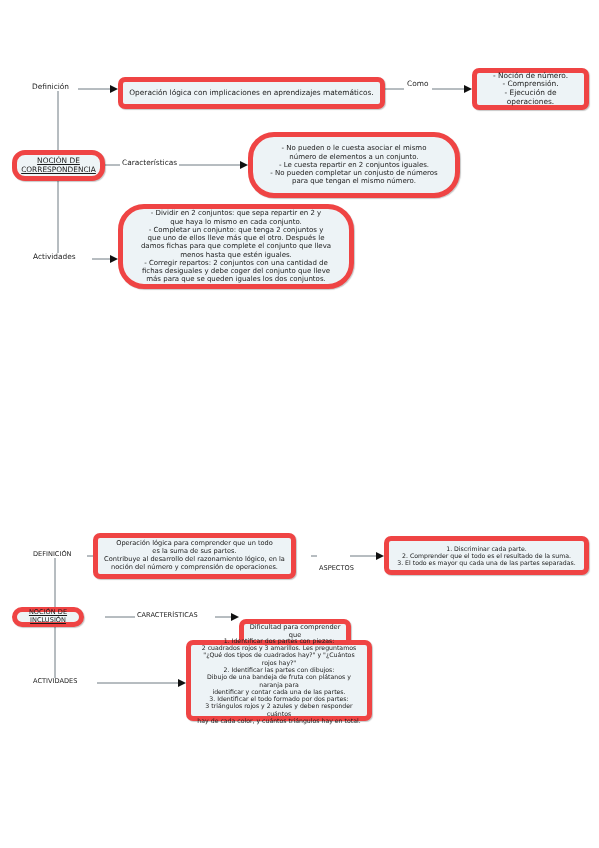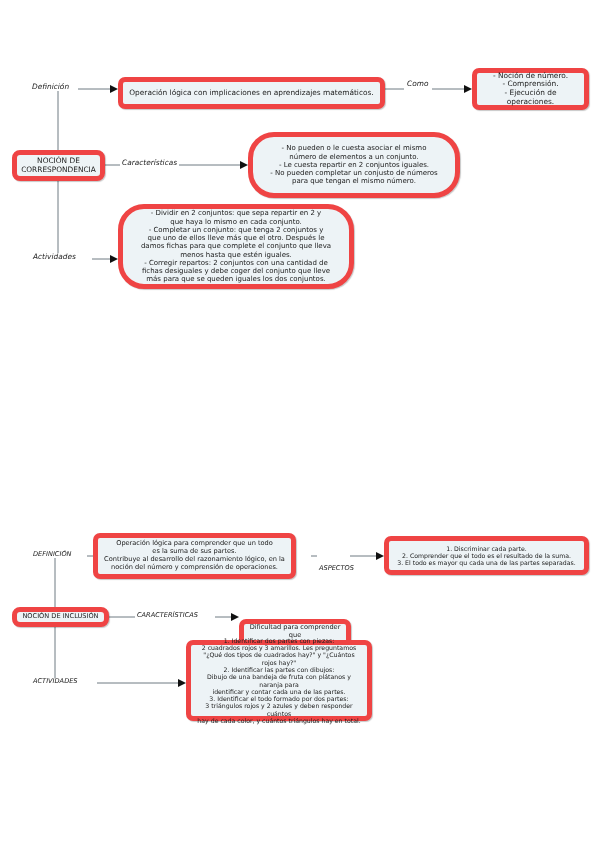--- a/index.html
+++ b/index.html
@@ -31,30 +31,30 @@
     align-items: center;
     justify-content: center;
     text-align: center;
     line-height: 1.18;
     padding: 2px 4px;
     box-shadow: 1px 1px 1px rgba(0,0,0,0.22);
     white-space: pre-line;
   }
   .node.root {
     background: #eef4f6;
-    border-radius: 8px;
+    border-radius: 13px;
+    text-decoration: underline;
   }
   .edge-label {
     position: absolute;
     background: #ffffff;
     text-align: center;
     line-height: 1.1;
     white-space: nowrap;
     padding: 0 2px;
-    font-style: italic;
   }
   .lbl-1 { font-size: 7.4px; }
   .lbl-2 { font-size: 6.6px; }
   .t74 { font-size: 7.4px; }
   .t70 { font-size: 7.0px; border-radius: 26px; }
   .t66 { font-size: 6.6px; }
   .t62 { font-size: 6.2px; }
   svg line, svg polyline, svg path {
     stroke: #6f7b82;
     stroke-width: 1;
@@ -135,21 +135,21 @@
 damos fichas para que complete el conjunto que lleva
 menos hasta que estén iguales.
 - Corregir repartos: 2 conjuntos con una cantidad de
 fichas desiguales y debe coger del conjunto que lleve
 más para que se queden iguales los dos conjuntos.</div>
 
 </div>
 
 <div>
 
-  <div class="node root t66" style="left:12px; top:607px; width:97px; height:20px;">NOCIÓN DE INCLUSIÓN</div>
+  <div class="node root t66" style="left:12px; top:607px; width:72px; height:20px;">NOCIÓN DE INCLUSIÓN</div>
 
   <div class="edge-label lbl-2" style="left:31px; top:551px;">DEFINICIÓN</div>
 
   <div class="node t66" style="left:93px; top:533px; width:203px; height:46px;">Operación lógica para comprender que un todo
 es la suma de sus partes.
 Contribuye al desarrollo del razonamiento lógico, en la
 noción del número y comprensión de operaciones.</div>
 
   <div class="edge-label lbl-2" style="left:317px; top:565px;">ASPECTOS</div>
 

